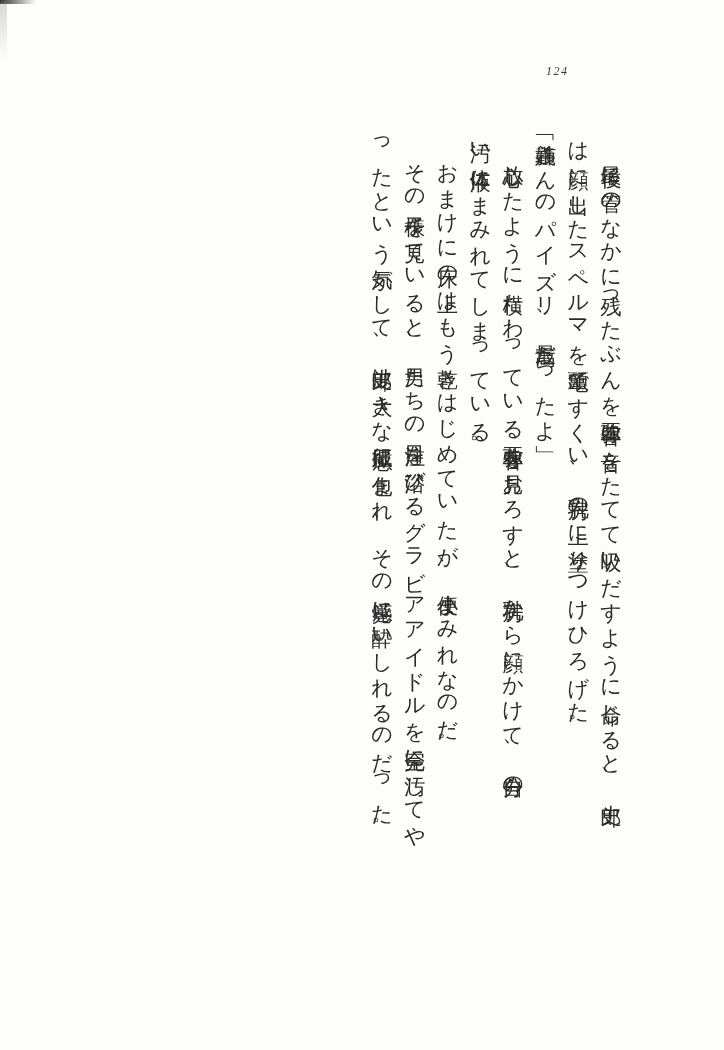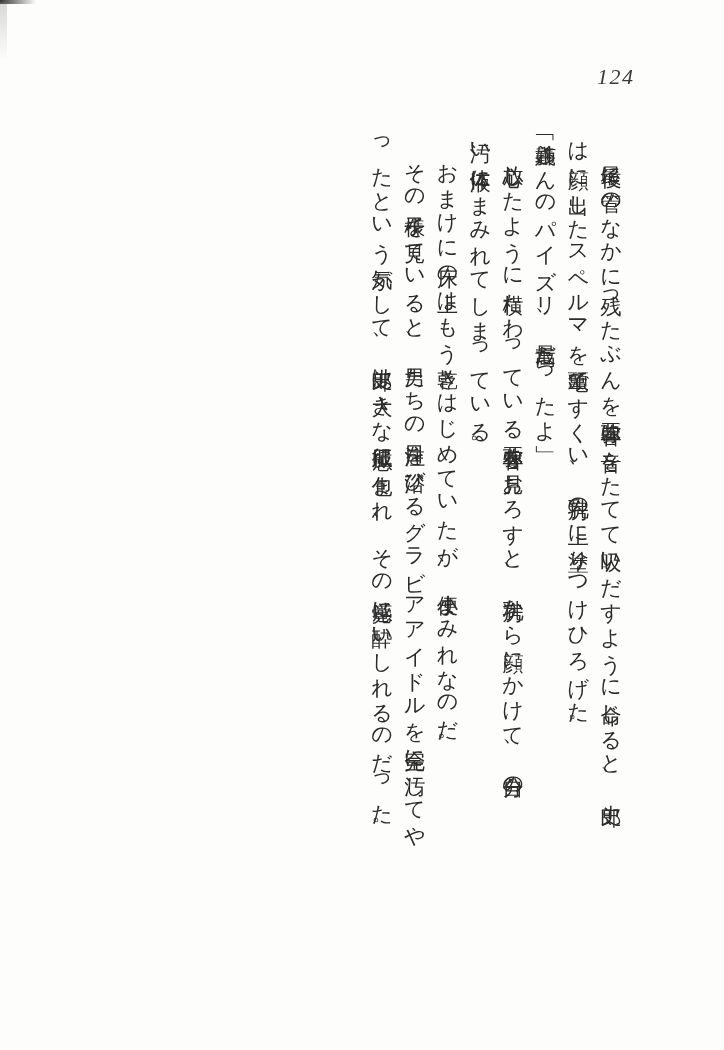--- a/index.html
+++ b/index.html
@@ -29,23 +29,23 @@
     background: linear-gradient(to right, rgba(20,20,20,0.85), rgba(20,20,20,0));
   }
   .artifact-side {
     position: absolute;
     left: 0; top: 2px;
     width: 7px; height: 58px;
     background: linear-gradient(to bottom, rgba(130,130,130,0.30), rgba(255,255,255,0));
   }
   .page-number {
     position: absolute;
-    left: 597px;
+    left: 546px;
     top: 64px;
-    font-size: 22px;
+    font-size: 12px;
     font-style: italic;
     letter-spacing: 1.5px;
     color: var(--page-number);
   }
   .text-block {
     position: absolute;
     top: 127px;
     right: 97px;
     height: 864px;
     writing-mode: vertical-rl;

